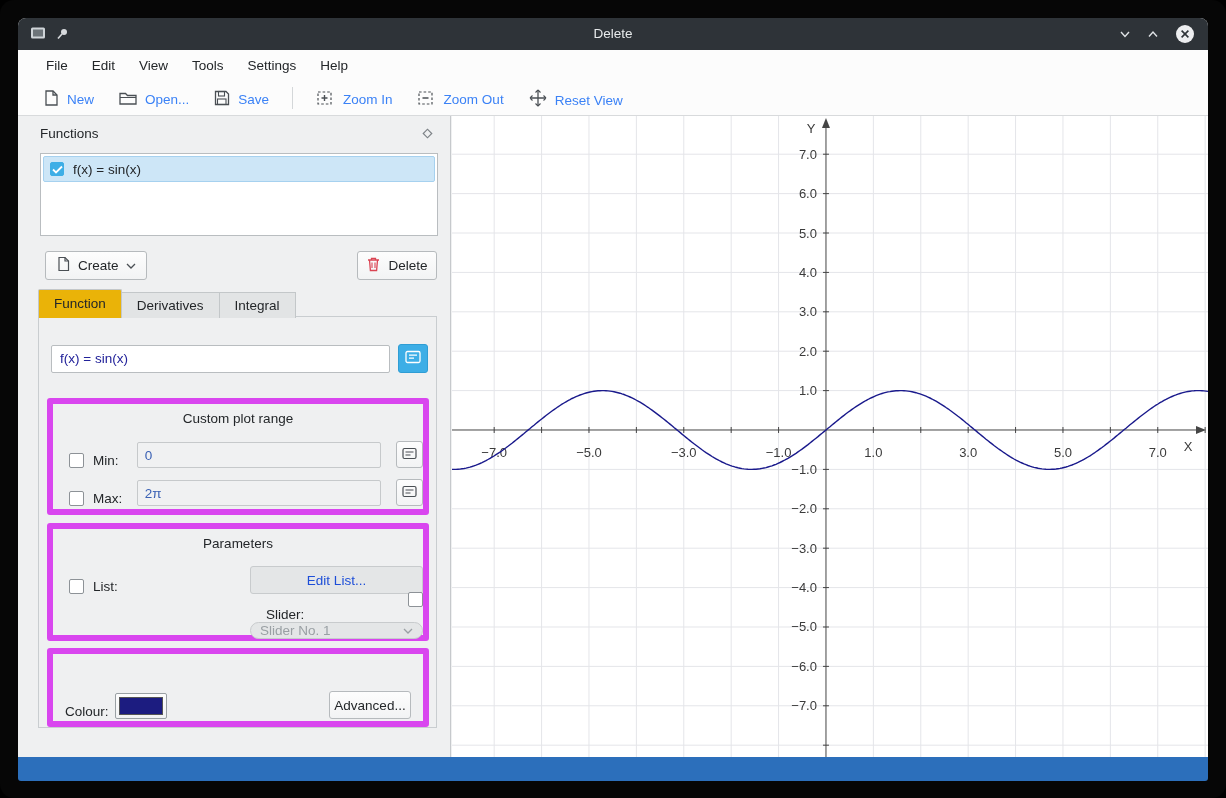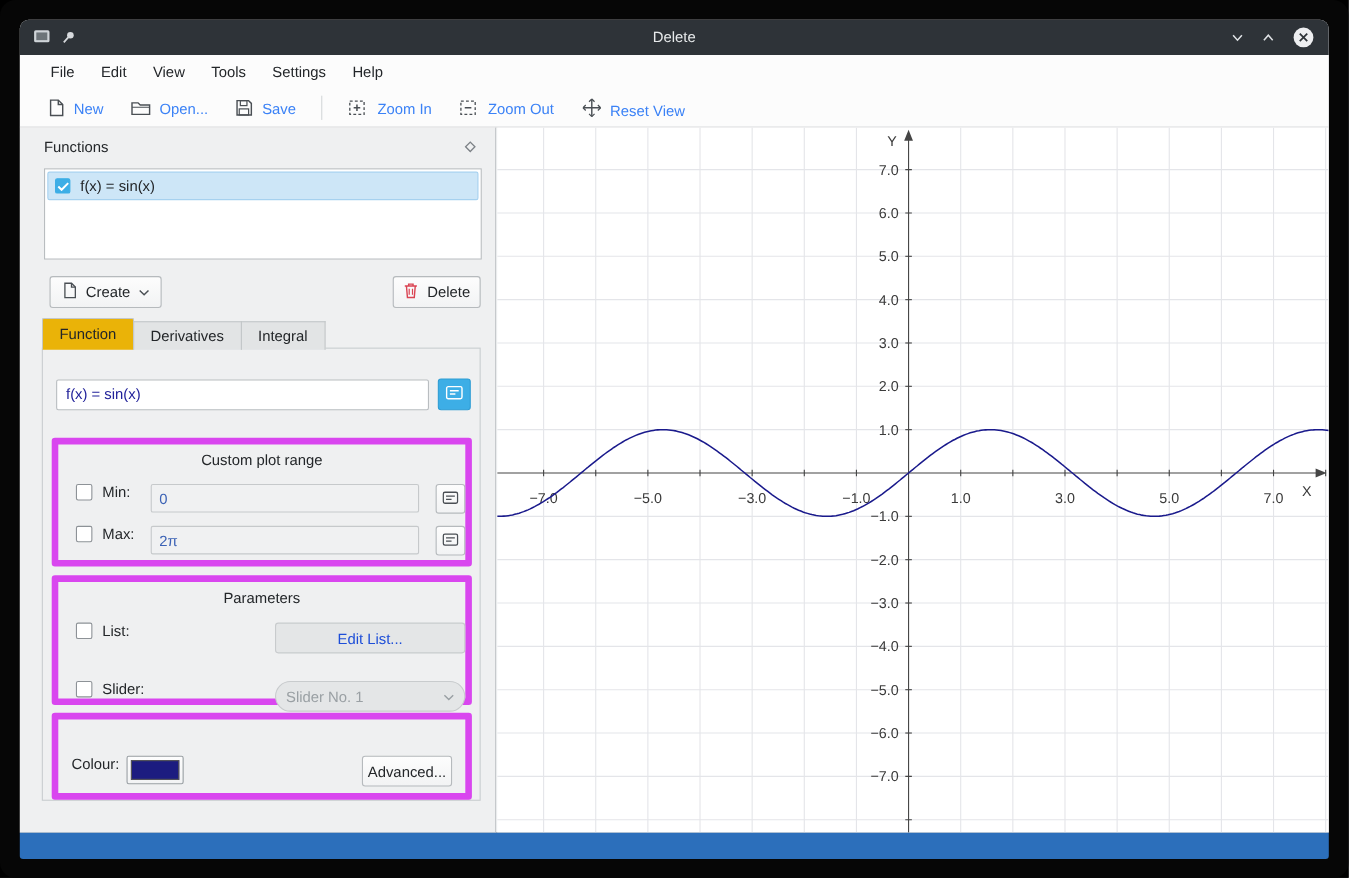--- a/index.html
+++ b/index.html
@@ -46,22 +46,22 @@
 
   .eq-row{position:absolute;left:12px;top:27px;width:377px;display:flex;gap:8px;align-items:center;}
   .eq-input{width:339px;height:28px;border:1px solid #b9bdc0;border-radius:2px;background:#fff;color:#22229a;font:inherit;padding:0 8px;}
   .eq-btn{width:30px;height:29px;background:#3daee6;border:1px solid #2f9dd4;border-radius:3px;display:inline-flex;align-items:center;justify-content:center;cursor:pointer;}
 
   .group{position:absolute;left:8px;width:382px;border:6px solid #d946ef;border-radius:3px;}
   .g-range{top:81px;height:117px;}
   .g-params{top:206px;height:118px;}
   .g-appear{top:331px;height:79px;}
   .gtitle{position:absolute;top:7px;left:0;width:100%;text-align:center;}
-  .grow{position:absolute;left:0;width:100%;height:28px;display:flex;align-items:flex-start;padding-left:16px;}
-  .r1{top:36px;} .r2{top:74px;} .p1{top:37px;} .p2{top:90px;} .a1{top:33px;height:32px;padding-left:12px;}
+  .grow{position:absolute;left:0;width:100%;height:28px;display:flex;align-items:flex-end;padding-left:16px;}
+  .r1{top:36px;} .r2{top:74px;} .p1{top:37px;} .p2{top:63px;flex-direction:column;} .a1{top:33px;height:32px;padding-left:12px;}
 
   .cb{flex:none;width:15px;height:15px;background:#fff;border:1px solid #8d9297;border-radius:2px;display:inline-flex;align-items:center;justify-content:center;cursor:pointer;}
   .cb .chk{display:none;}
   .cb.checked{background:#3daee6;border-color:#3daee6;}
   .cb.checked .chk{display:inline-flex;}
   .cb-list{width:14px;height:14px;}
 
   .rlabel{width:44px;margin-left:9px;}
   .plabel{width:157px;margin-left:9px;}
   .clabel{width:50px;}

